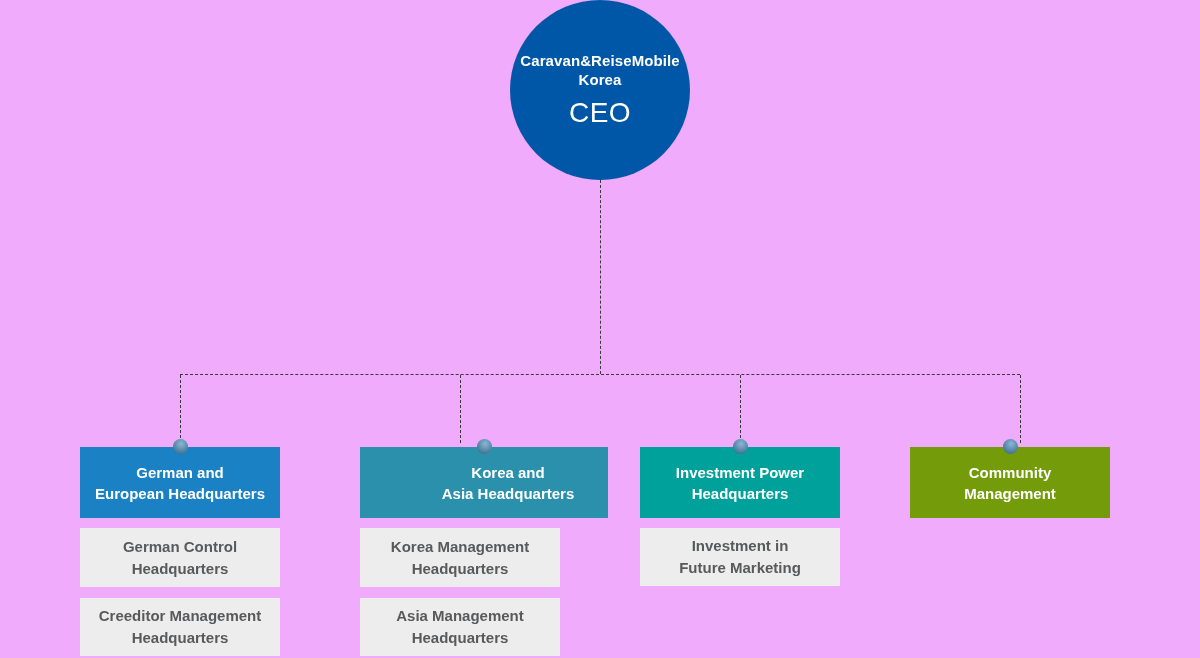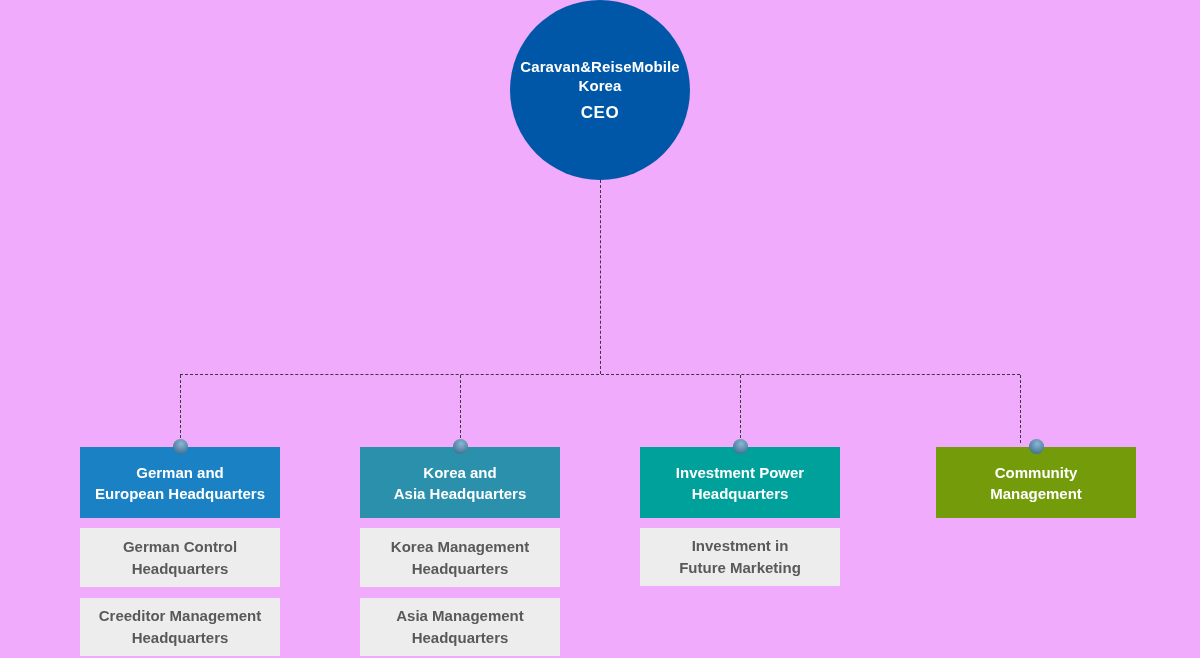--- a/index.html
+++ b/index.html
@@ -16,39 +16,39 @@
     position:absolute;left:510px;top:0;
     width:180px;height:180px;border-radius:50%;
     background:var(--ceo_circle,#0057a7);
     display:flex;flex-direction:column;align-items:center;justify-content:center;
     text-align:center;color:#ffffff;
   }
   .ceo-org{
     font-size:15px;font-weight:bold;line-height:19px;
     white-space:pre-line;margin-bottom:8px;letter-spacing:0.1px;
   }
-  .ceo-role{font-size:17px;font-weight:bold;letter-spacing:0.5px;}
+  .ceo-role{font-size:28px;font-weight:normal;letter-spacing:0.5px;}
 
   
   .vline{position:absolute;width:0;border-left:1px dashed var(--line,#3a3a3a);}
   .hline{position:absolute;height:0;border-top:1px dashed var(--line,#3a3a3a);}
   .line-ceo{left:600px;top:180px;height:194px;}
   .line-h{left:180px;top:374px;width:840px;}
   .drop{top:375px;height:68px;}
   .drop-1{left:180px;}
   .drop-2{left:460px;}
   .drop-3{left:740px;}
   .drop-4{left:1020px;}
 
   
   .column{position:absolute;top:447px;width:200px;}
   .col-1{left:80px;}
   .col-2{left:360px;}
   .col-3{left:640px;}
-  .col-4{left:920px;padding-left:16px;}
+  .col-4{left:894px;padding-left:16px;}
 
   .dept-header{
     position:relative;
     width:200px;height:71px;
     display:flex;align-items:center;justify-content:center;
     text-align:center;color:#ffffff;
     font-size:15px;font-weight:bold;line-height:21px;
     white-space:pre-line;
     margin-bottom:10px;
   }
@@ -91,21 +91,21 @@
 European Headquarters
       <span class="node-dot"></span>
     </div>
     <div class="sub-box">German Control
 Headquarters</div>
     <div class="sub-box">Creeditor Management
 Headquarters</div>
   </div>
 
   <div class="column col-2">
-    <div class="dept-header" style="background-color: rgb(42, 144, 171);">Korea and
+    <div class="dept-header" style="background-color: rgb(42, 144, 171); padding-left: 48px;">Korea and
 Asia Headquarters
       <span class="node-dot"></span>
     </div>
     <div class="sub-box">Korea Management
 Headquarters</div>
     <div class="sub-box">Asia Management
 Headquarters</div>
   </div>
 
   <div class="column col-3">

